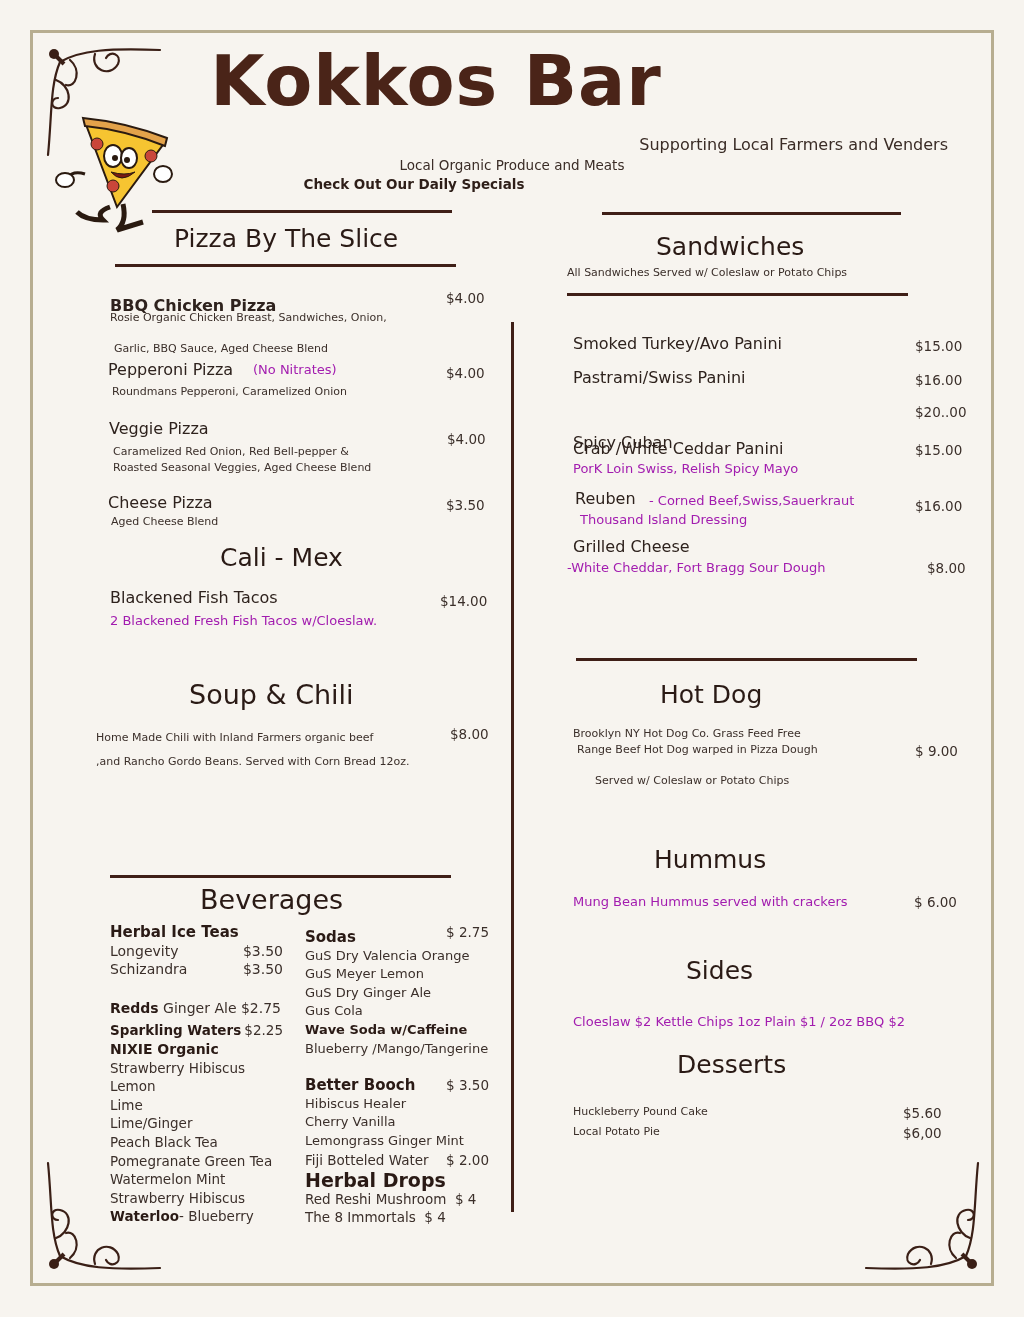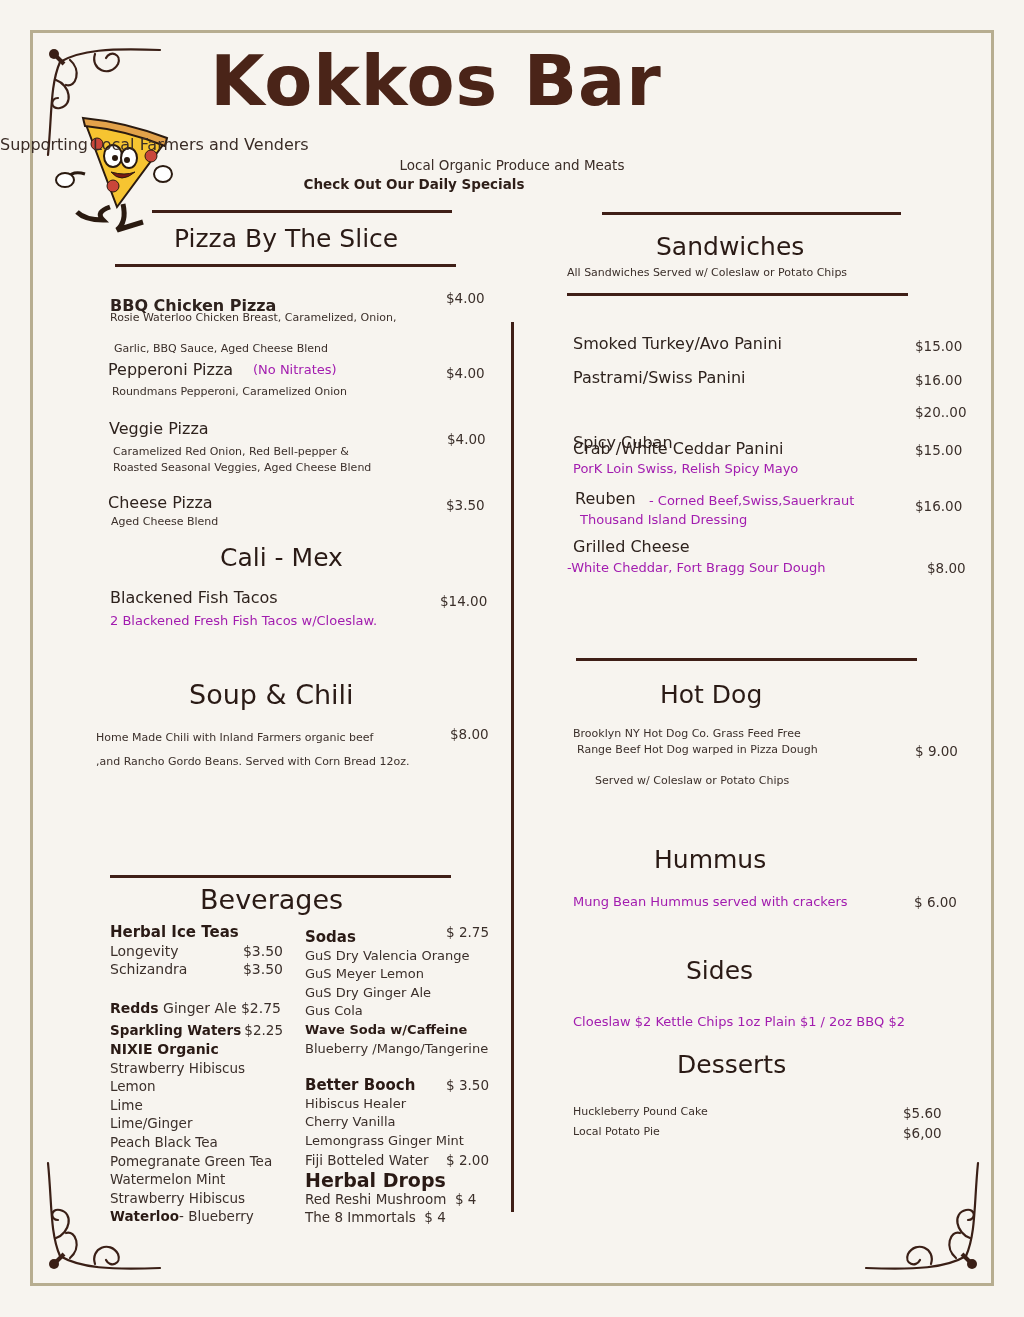--- a/index.html
+++ b/index.html
@@ -16,21 +16,21 @@
     width: 958px; height: 1250px;
     border: 3px solid #b7ad90;
     box-sizing: content-box;
   }
   .abs { position: absolute; white-space: nowrap; }
   .title {
     left: 0; width: 872px; top: 40px; text-align: center;
     font-family: "DejaVu Sans", sans-serif; font-weight: bold;
     font-size: 70px; color: #4a2418; letter-spacing: 1px;
   }
-  .tag1 { left: 0; width: 948px; top: 135px; text-align: left; font-size: 16px; color: #3a2c26; }
+  .tag1 { left: 0; width: 948px; top: 135px; text-align: right; font-size: 16px; color: #3a2c26; }
   .tag2 { left: 0; width: 1024px; top: 157px; text-align: center; font-size: 13.5px; color: #3a2c26; }
   .tag3 { left: 0; width: 828px; top: 176px; text-align: center; font-size: 13.5px; font-weight: bold; color: #2e1e18; }
   .rule { position: absolute; height: 3px; background: #3f1f17; }
   .vrule { position: absolute; width: 3px; background: #3f1f17; }
   .h2 { font-size: 25px; color: #2a1a15; }
   .item { font-size: 16px; color: #2e221d; }
   .desc { font-size: 11px; color: #3b2f2a; }
   .price { font-size: 13.5px; color: #3b2f2a; }
   .small { font-size: 13px; color: #a21caf; }
   .bev { font-size: 13.5px; color: #3b2f2a; line-height: 18.6px; }
@@ -103,21 +103,21 @@
 <div class="abs tag3">Check Out Our Daily Specials</div>
 
 <div class="vrule" style="left:511px;top:322px;height:890px;"></div>
 
 <div class="rule" style="left:152px;top:210px;width:300px;"></div>
 <div class="abs h2" style="left:174px;top:224px;">Pizza By The Slice</div>
 <div class="rule" style="left:115px;top:264px;width:341px;"></div>
 
 <div class="abs item" style="left:110px;top:296px;font-weight:bold;">BBQ Chicken Pizza</div>
 <div class="abs price" style="left:446px;top:290px;">$4.00</div>
-<div class="abs desc" style="left:110px;top:311px;">Rosie Waterloo Chicken Breast, Caramelized, Onion,</div>
+<div class="abs desc" style="left:110px;top:311px;">Rosie Organic Chicken Breast, Sandwiches, Onion,</div>
 <div class="abs desc" style="left:114px;top:330px;margin-top:12px;">Garlic, BBQ Sauce, Aged Cheese Blend</div>
 
 <div class="abs item" style="left:108px;top:360px;">Pepperoni Pizza</div>
 <div class="abs small" style="left:253px;top:362px;">(No Nitrates)</div>
 <div class="abs price" style="left:446px;top:365px;">$4.00</div>
 <div class="abs desc" style="left:112px;top:385px;">Roundmans Pepperoni, Caramelized Onion</div>
 
 <div class="abs item" style="left:109px;top:419px;">Veggie Pizza</div>
 <div class="abs price" style="left:447px;top:431px;">$4.00</div>
 <div class="abs desc" style="left:113px;top:445px;">Caramelized Red Onion, Red Bell-pepper &amp;</div>

